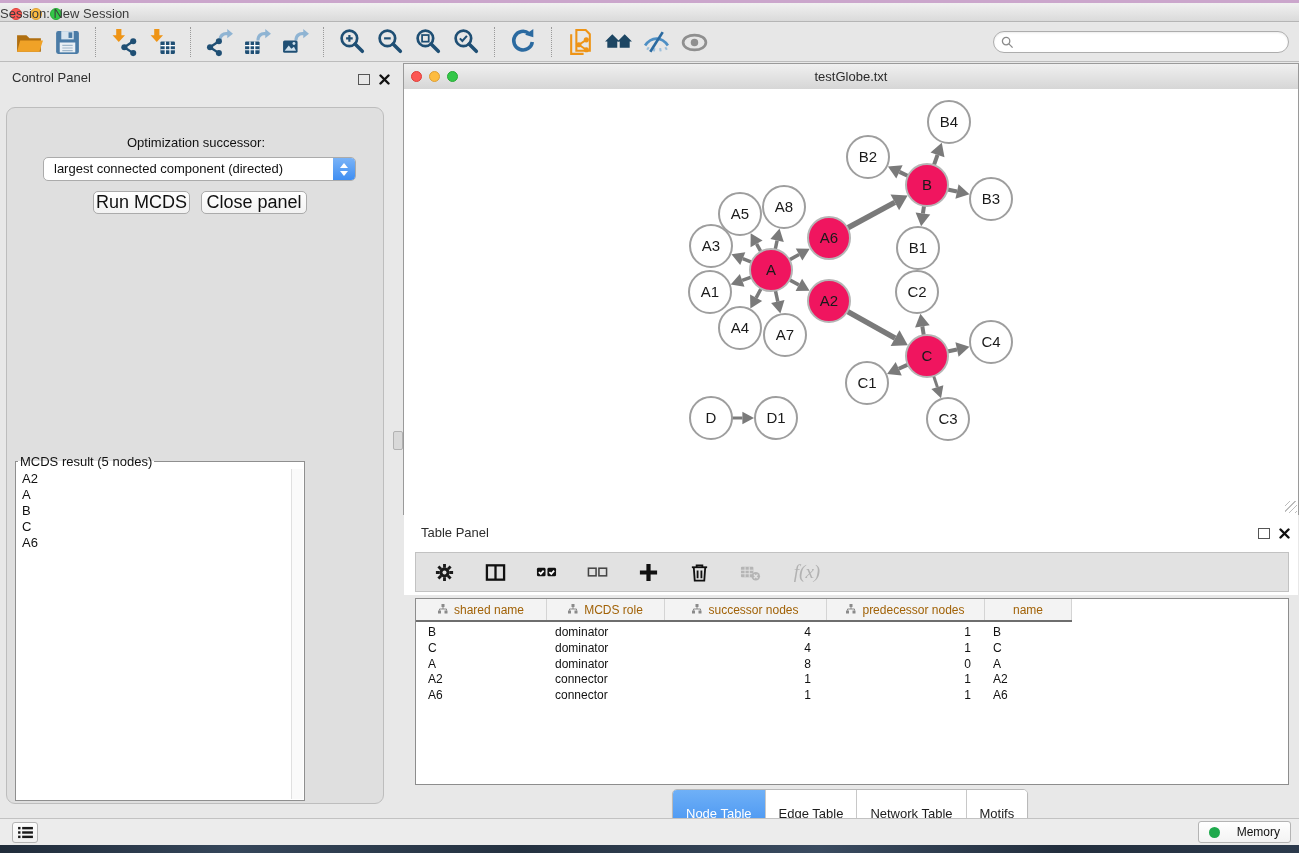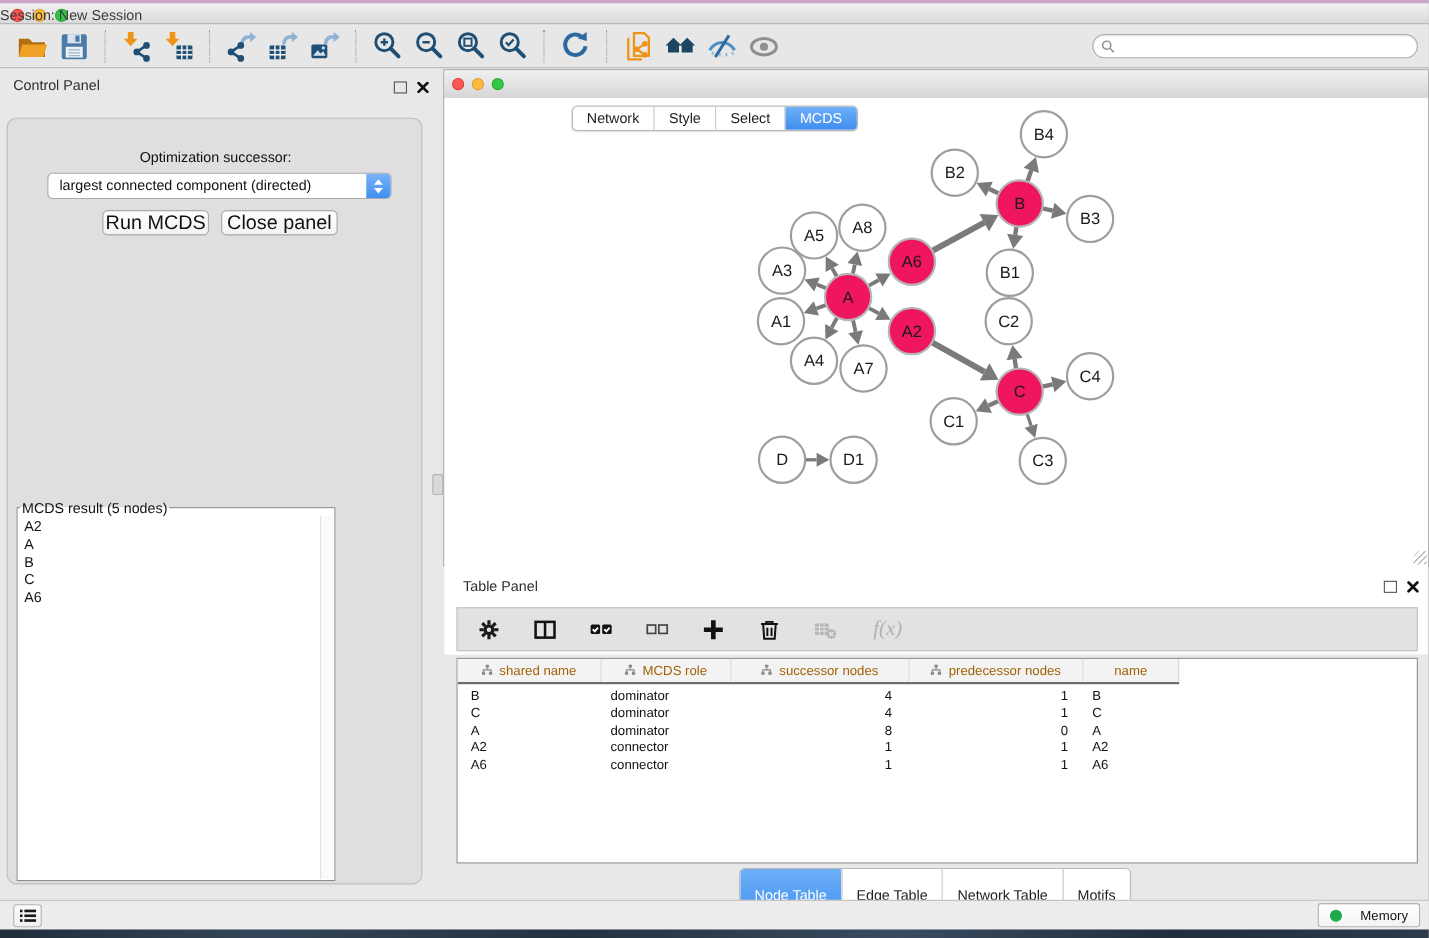--- a/index.html
+++ b/index.html
@@ -286,26 +286,20 @@
   </div>
 
   <div class="cp-title">Control Panel</div>
   <div class="panel-ctl" style="left:358px;top:74px;">
     <span class="float"></span>
     <svg viewBox="0 0 11 11">
       <path d="M1.5 1.5 L9.5 9.5 M9.5 1.5 L1.5 9.5" stroke="#111" stroke-width="2.4" stroke-linecap="round"></path>
     </svg>
   </div>
 
-  <div class="cp-tabs segmented" id="cp-tabs">
-      <span class="seg">Network</span>
-      <span class="seg">Style</span>
-      <span class="seg">Select</span>
-      <span class="seg sel">MCDS</span>
-    </div>
 
   <div class="cp-body">
     <div class="opt-label">Optimization successor:</div>
 
     <div class="dropdown">
       <span>largest connected component (directed)</span>
       <span class="stepper">
         <span class="tri-up"></span>
           <span class="tri-dn"></span>
       </span>
@@ -332,20 +326,21 @@
   <div class="vhandle"></div>
   <div class="hhandle"></div>
 
   <div class="netwin">
     <div class="wtitle">
       <div class="lights-sm">
         <span class="light-sm" style="background:#fc5753;border:1px solid #df3e38;"></span>
         <span class="light-sm" style="background:#fdbc40;border:1px solid #de9f34;"></span>
         <span class="light-sm" style="background:#33c748;border:1px solid #27aa35;"></span>
       </div>
+      <div class="title">testGlobe.txt</div>
     </div>
     <div class="canvas">
       <svg id="graph-svg" width="894" height="426" viewBox="0 0 894 426">
           <line x1="347.5019894914096" y1="173.20079579656382" x2="338.75390282827584" y2="169.70156113131034" stroke="#7A7A7A" stroke-width="3.5"></line>
           <polygon points="327.4264871994757,165.1705948797903 341.29792896130147,163.3414957987463 336.2098766952502,176.06162646387438" fill="#7A7A7A"></polygon>
           <line x1="356.8293664566471" y1="162.62724263136246" x2="352.5636031991748" y2="154.92134771463827" stroke="#7A7A7A" stroke-width="3.5"></line>
           <polygon points="346.65494942636974,144.2476505766679 358.55662167418274,151.60378391597317 346.57058472416685,158.23891151330338" fill="#7A7A7A"></polygon>
           <line x1="371.24392210328523" y1="160.4333005763869" x2="373.08846971750694" y2="151.49433906131273" stroke="#7A7A7A" stroke-width="3.5"></line>
           <polygon points="375.5539863679869,139.54606606283275 379.7971311961617,152.87866603309863 366.3798082388522,150.11001208952683" fill="#7A7A7A"></polygon>
           <line x1="347.2454960056743" y1="188.1245752110683" x2="338.171620790759" y2="191.3971203705459" stroke="#7A7A7A" stroke-width="3.5"></line>

